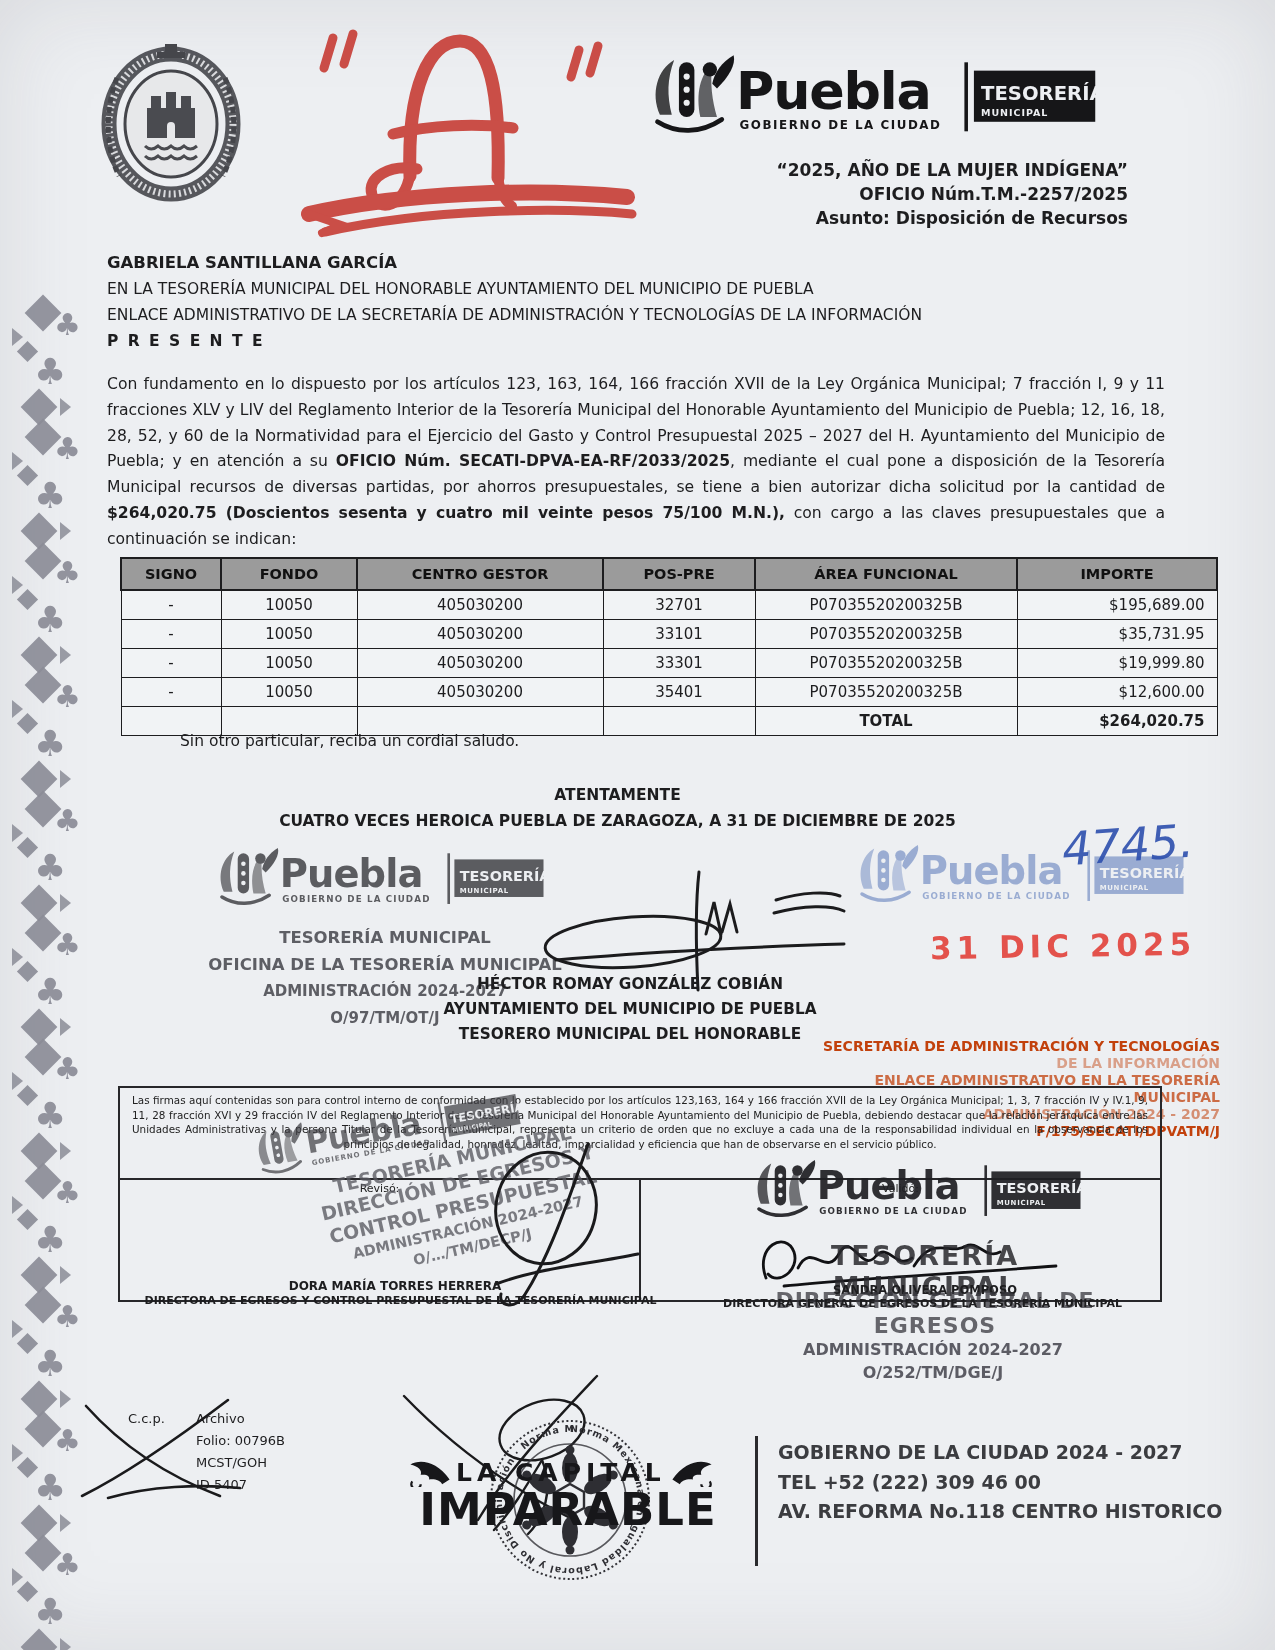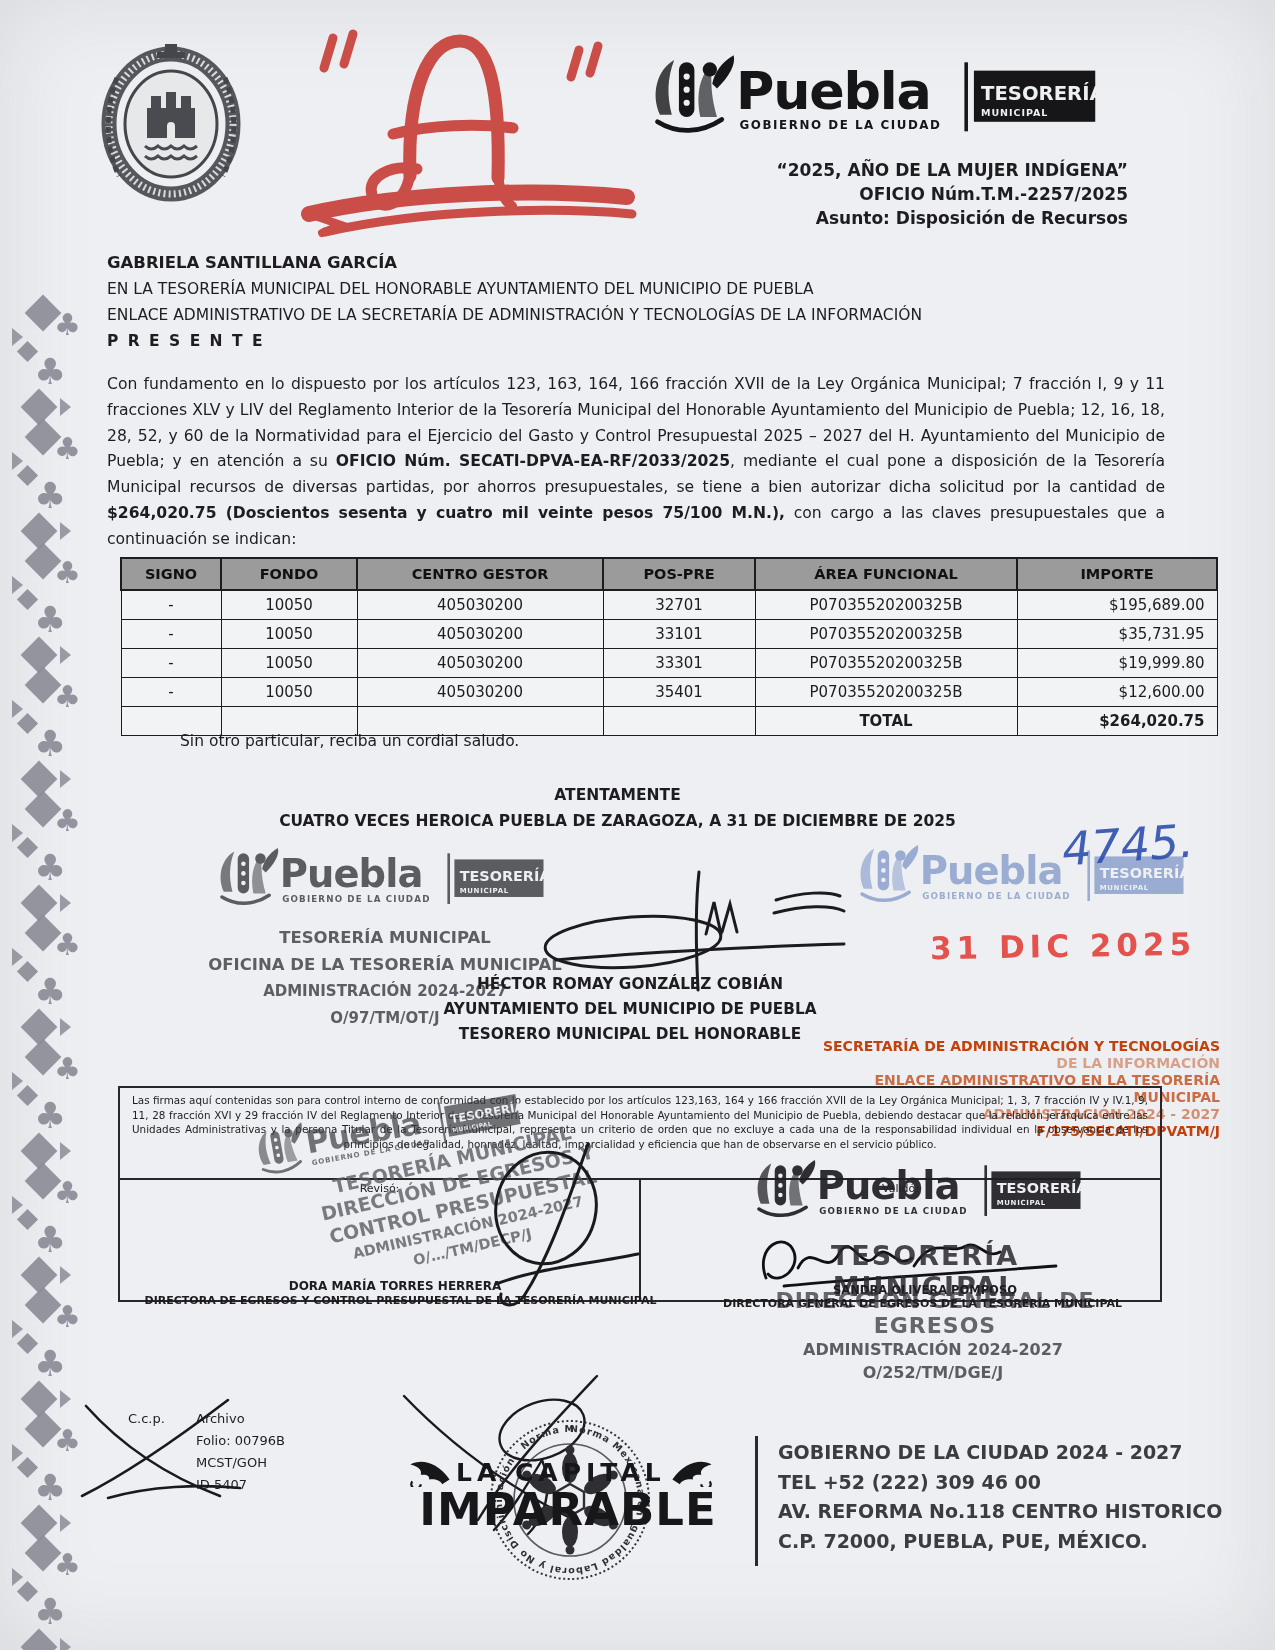--- a/index.html
+++ b/index.html
@@ -483,16 +483,15 @@
         </svg>
     </div>
     <div class="bottom">IMPARABLE</div>
   </div>
 
   <div id="footer-divider" class="abs"></div>
   <div id="footer-info" class="abs">
     <div>GOBIERNO DE LA CIUDAD 2024 - 2027</div>
     <div>TEL +52 (222) 309 46 00</div>
     <div>AV. REFORMA No.118 CENTRO HISTORICO</div>
-    <div>C.P. 72000, PUEBLA, PUE, MÉXICO.</div>
   </div>
 
 </div>
 
 </body></html>

